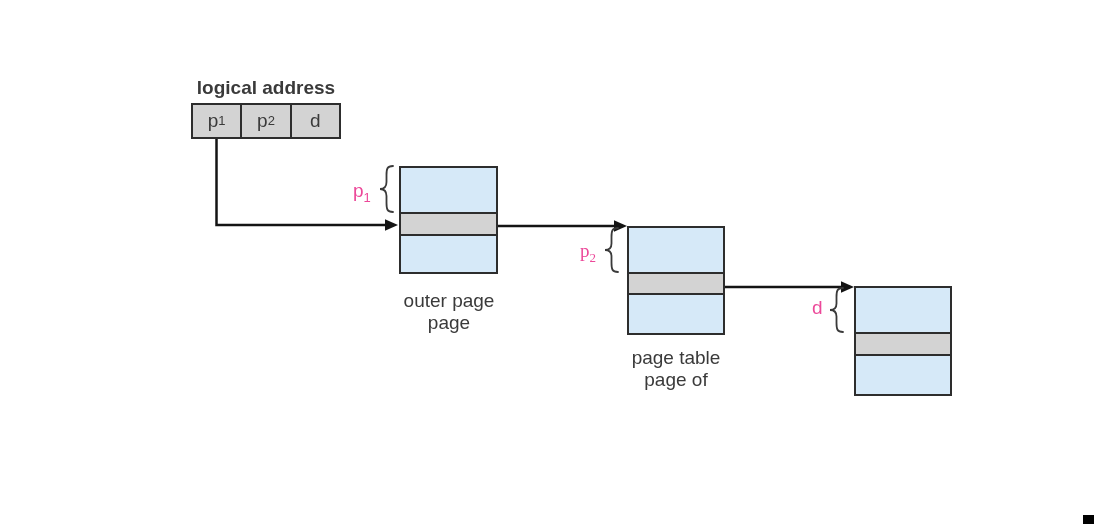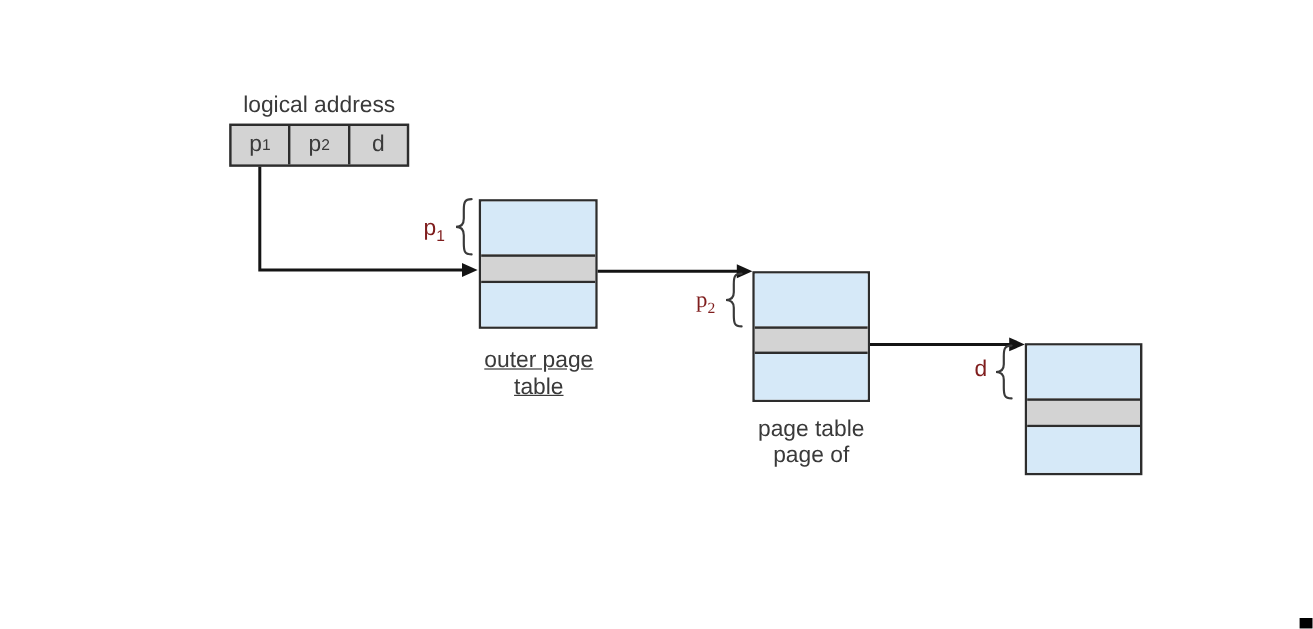--- a/index.html
+++ b/index.html
@@ -12,20 +12,21 @@
     color: #3a3a3a;
     overflow: hidden;
   }
   .la-label {
     position: absolute;
     left: 186px; top: 77px; width: 160px;
     text-align: center;
     font-size: 19px;
     color: #3a3a3a;
     white-space: nowrap;
+    font-weight: bold;
   }
   .la-box {
     position: absolute;
     left: 191px; top: 103px; width: 150px; height: 36px;
     box-sizing: border-box;
     border: 2px solid #2d2d2d;
     background: #d3d3d3;
     display: flex;
   }
   .la-cell {
@@ -61,27 +62,27 @@
   .t3 .sec-top { height: 44px; } .t3 .sec-mid { height: 24px; }
 
   .tlabel {
     position: absolute;
     width: 150px;
     text-align: center;
     font-size: 19px;
     line-height: 22px;
     color: #3a3a3a;
   }
-  .tl1 { left: 374px; top: 290px; text-decoration: underline; }
+  .tl1 { left: 374px; top: 290px; }
   .tl2 { left: 601px; top: 347px; }
 
   .idx {
     position: absolute;
     font-size: 19px;
-    color: #7f1d1d;
+    color: #ec4899;
     white-space: nowrap;
   }
   .idx1 { left: 353px; top: 180px; }
   .idx2 { left: 580px; top: 240px; font-family: Liberation Serif, serif; }
   .idx3 { left: 812px; top: 297px; }
 
   .overlay {
     position: absolute;
     left: 0; top: 0;
     width: 1094px; height: 524px;
@@ -152,21 +153,21 @@
     <div class="sec-mid"></div>
     <div class="sec-bot"></div>
   </div>
 
   <div class="idx idx1"><span>p</span><sub>1</sub></div>
   <div class="idx idx2"><span>p</span><sub>2</sub></div>
   <div class="idx idx3"><span>d</span><sub></sub></div>
 
   <div class="tlabel tl1">
     <div>outer page</div>
-    <div>table</div>
+    <div>page</div>
   </div>
   <div class="tlabel tl2">
     <div>page table</div>
     <div>page of</div>
   </div>
 
   <div class="corner-mark"></div>
 
 </div>
 

